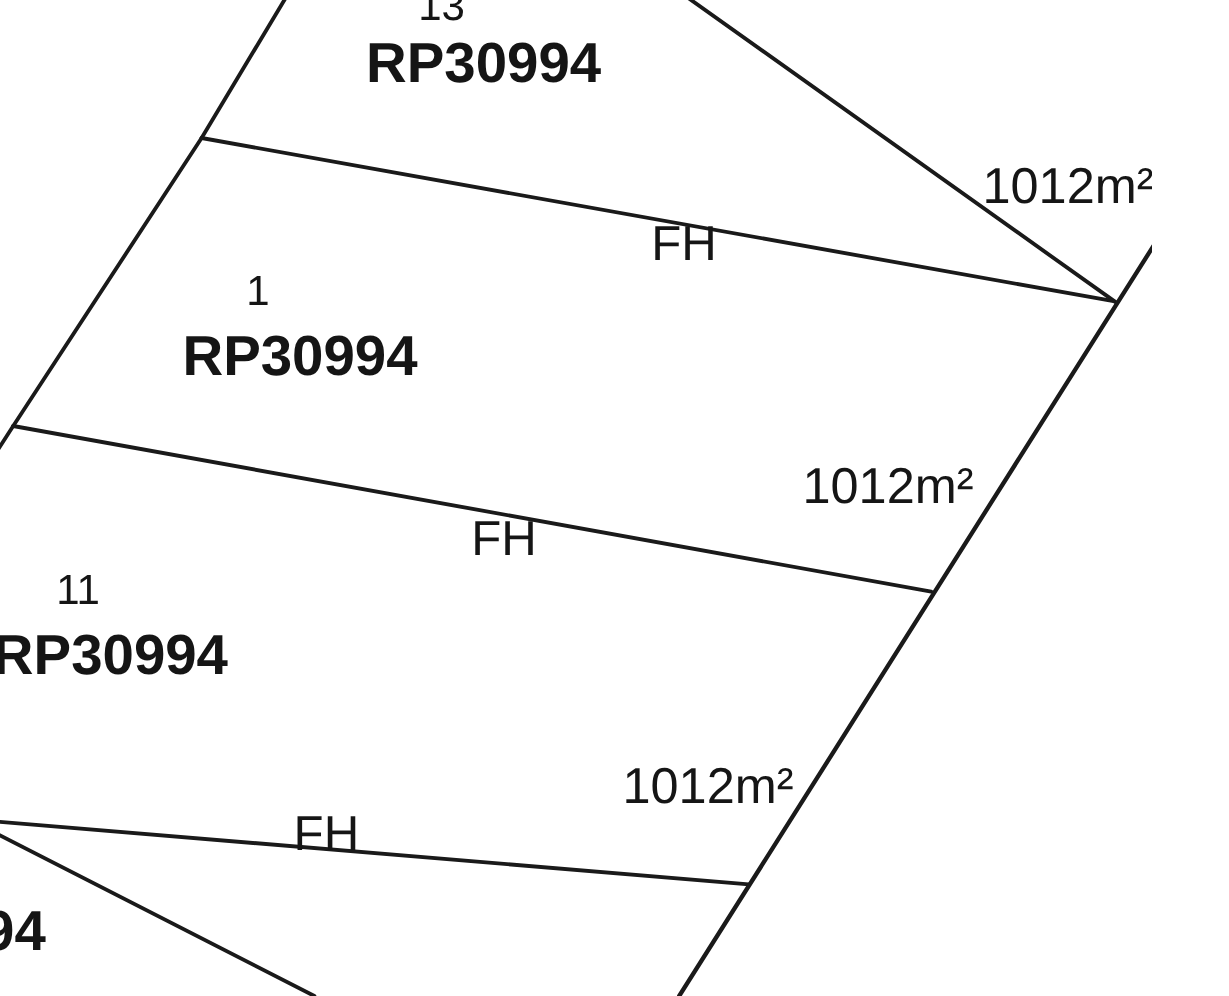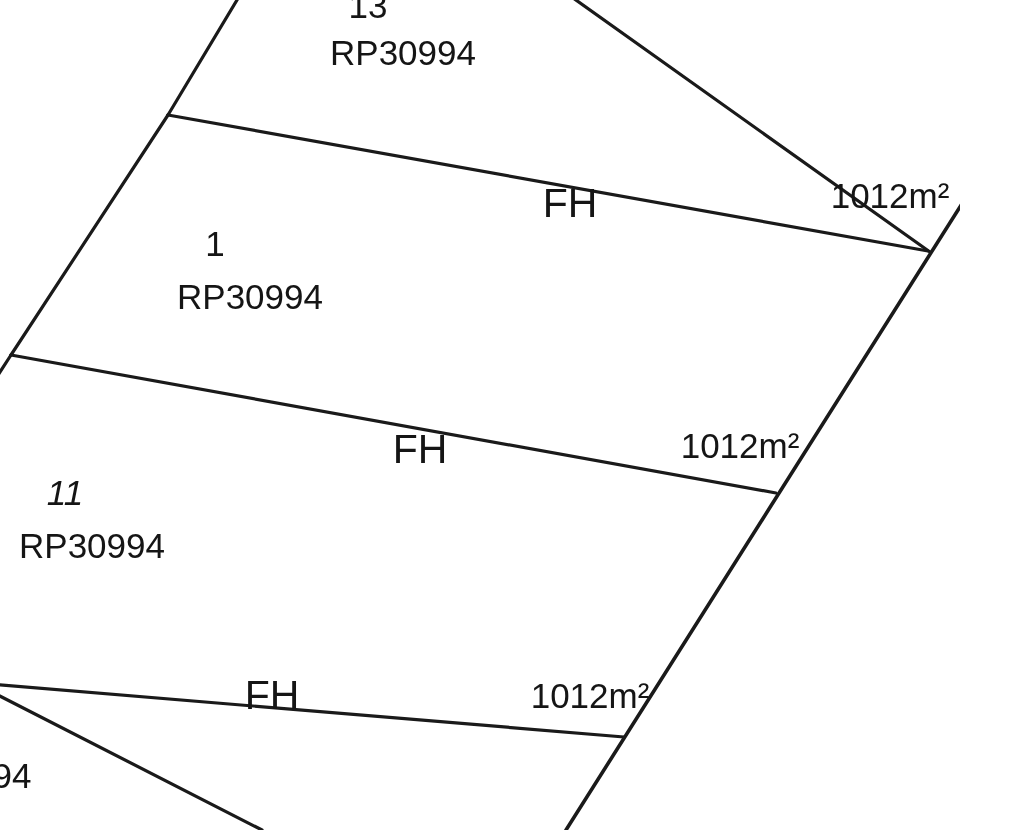--- a/index.html
+++ b/index.html
@@ -31,28 +31,28 @@
     font-weight: 400;
     white-space: nowrap;
     line-height: 1;
     transform: translate(-50%, -50%);
     -webkit-font-smoothing: antialiased;
   }
   .lot-number {
     font-size: 35px;
   }
   .plan-ref {
-    font-size: 35px;
+    font-size: 47px;
+    font-weight: bold;
   }
   .tenure {
     font-size: 41px;
   }
   .area {
-    font-size: 35px;
-    margin-top: 40px;
+    font-size: 42px;
   }
 </style>
 </head>
 <body>
 
 <div id="map-root">
 
   <svg id="parcel-svg" viewBox="0 0 1024 830" xmlns="http://www.w3.org/2000/svg">
     <rect x="0" y="0" width="1024" height="830" fill="#ffffff"></rect>
 
@@ -78,20 +78,20 @@
   <div class="map-label lot-number" style="left:368px; top:5px;">13</div>
   <div class="map-label plan-ref" style="left:403px; top:52px;">RP30994</div>
   <div class="map-label tenure" style="left:570px; top:203px;">FH</div>
   <div class="map-label area" style="left:890px; top:155px;">1012m²</div>
 
   <div class="map-label lot-number" style="left:215px; top:243px;">1</div>
   <div class="map-label plan-ref" style="left:250px; top:296px;">RP30994</div>
   <div class="map-label tenure" style="left:420px; top:449px;">FH</div>
   <div class="map-label area" style="left:740px; top:405px;">1012m²</div>
 
-  <div class="map-label lot-number" style="left:65px; top:492px;font-style:italic;">11</div>
+  <div class="map-label lot-number" style="left:65px; top:492px;">11</div>
   <div class="map-label plan-ref" style="left:92px; top:545px;">RP30994</div>
   <div class="map-label tenure" style="left:272px; top:695px;">FH</div>
   <div class="map-label area" style="left:590px; top:655px;">1012m²</div>
 
   <div class="map-label plan-ref" style="left:12px; top:775px;">94</div>
 
 </div>
 
 </body></html>

